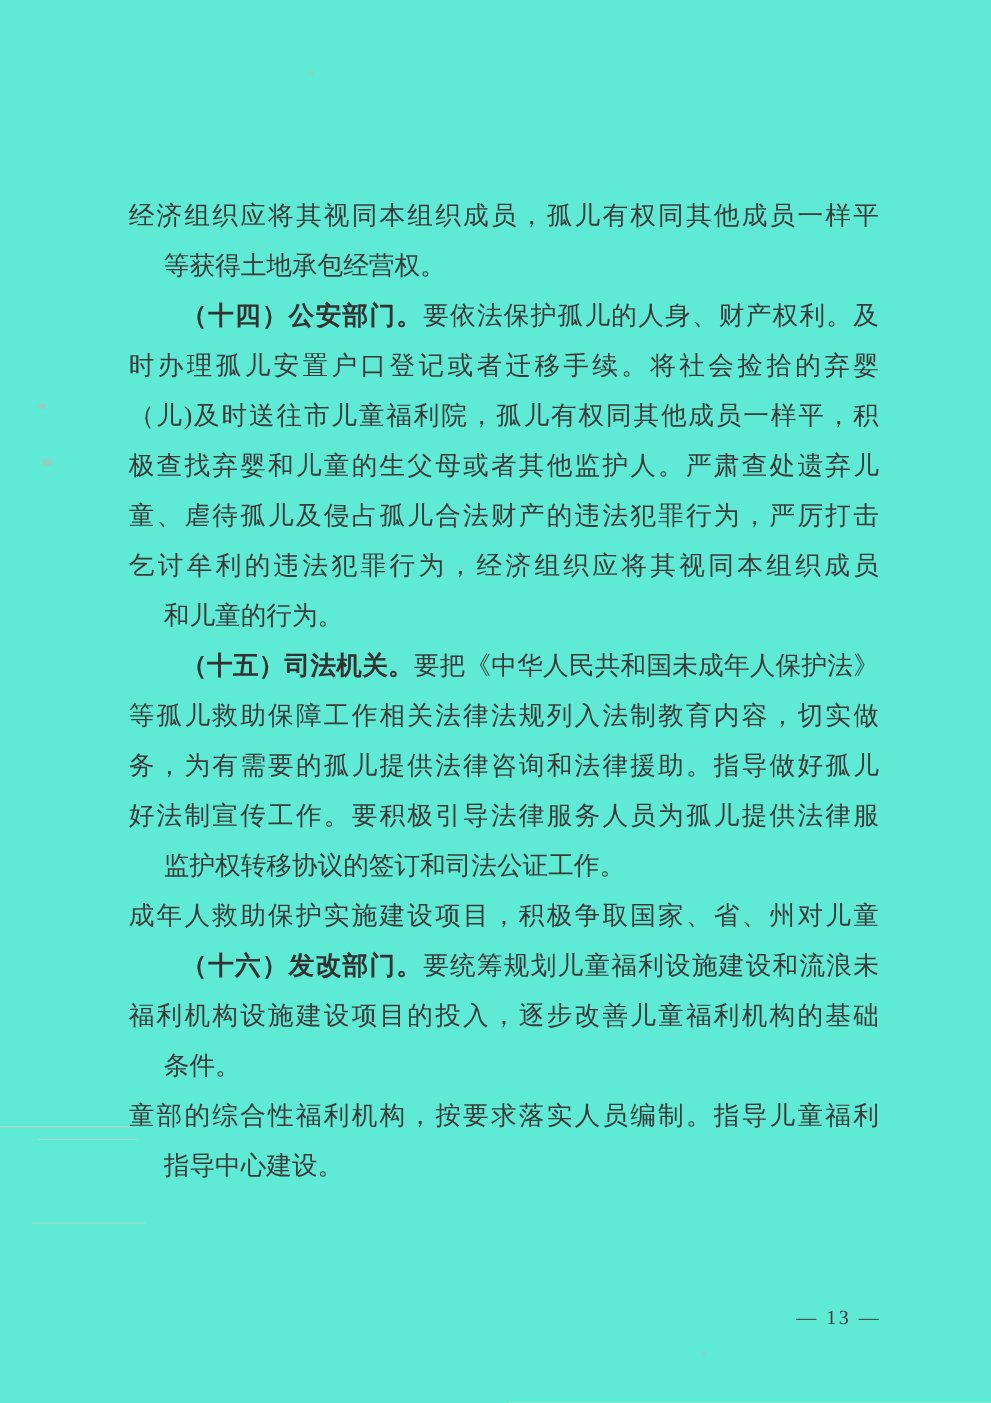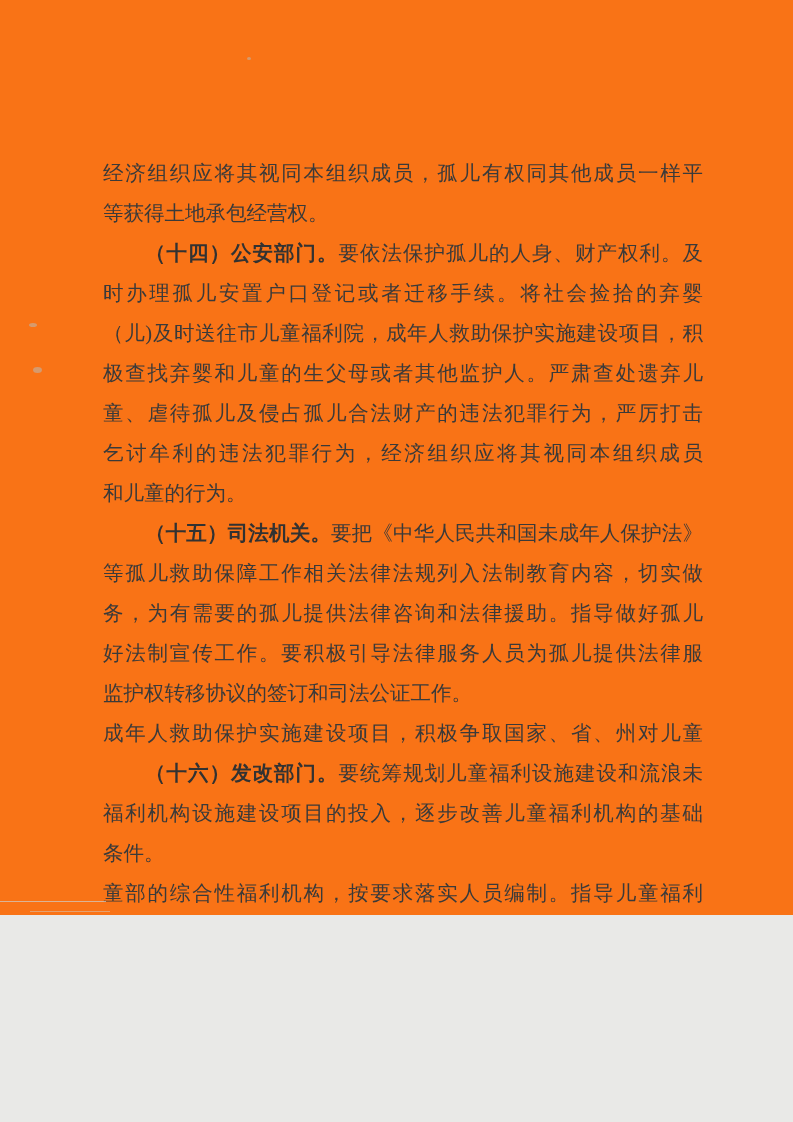--- a/index.html
+++ b/index.html
@@ -3,22 +3,22 @@
 <meta charset="utf-8">
 <style>
   html,body{margin:0;padding:0;}
   body{
     width:793px;height:1122px;
     background:#e9e9e7;
     font-family:"Liberation Serif","DejaVu Serif",serif;
   }
   .sheet{
     position:relative;
-    width:793px;height:915px;
-    background:#f97316;
+    width:793px;height:1122px;
+    background:#5eead4;
     overflow:hidden;
   }
   #text-block{
     position:absolute;
     left:103px;
     top:153px;
     width:600px;
   }
   .line{
     box-sizing:border-box;
@@ -28,20 +28,21 @@
     font-size:20.5px;
     color:#3a3a3a;
     text-align:justify;
     text-align-last:justify;
     text-justify:inter-character;
     letter-spacing:0;
   }
   .line.flush{
     text-align:left;
     text-align-last:left;
+    margin-left:28px;
   }
   .line.indent{
     padding-left:42px;
   }
   .prefix{
     font-family:Liberation Serif, serif;
     font-weight:700;
     color:#323232;
   }
   .page-number{
@@ -68,21 +69,21 @@
 </head>
 <body>
 
 <div class="sheet">
 
   <div id="text-block">
       <div class="line"><span class="runtext">经济组织应将其视同本组织成员，孤儿有权同其他成员一样平</span></div>
       <div class="line flush"><span class="runtext">等获得土地承包经营权。</span></div>
       <div class="line indent"><b class="prefix">（十四）公安部门。</b><span class="runtext">要依法保护孤儿的人身、财产权利。及</span></div>
       <div class="line"><span class="runtext">时办理孤儿安置户口登记或者迁移手续。将社会捡拾的弃婴</span></div>
-      <div class="line"><span class="runtext">（儿)及时送往市儿童福利院，成年人救助保护实施建设项目，积</span></div>
+      <div class="line"><span class="runtext">（儿)及时送往市儿童福利院，孤儿有权同其他成员一样平，积</span></div>
       <div class="line"><span class="runtext">极查找弃婴和儿童的生父母或者其他监护人。严肃查处遗弃儿</span></div>
       <div class="line"><span class="runtext">童、虐待孤儿及侵占孤儿合法财产的违法犯罪行为，严厉打击</span></div>
       <div class="line"><span class="runtext">乞讨牟利的违法犯罪行为，经济组织应将其视同本组织成员</span></div>
       <div class="line flush"><span class="runtext">和儿童的行为。</span></div>
       <div class="line indent"><b class="prefix">（十五）司法机关。</b><span class="runtext">要把《中华人民共和国未成年人保护法》</span></div>
       <div class="line"><span class="runtext">等孤儿救助保障工作相关法律法规列入法制教育内容，切实做</span></div>
       <div class="line"><span class="runtext">务，为有需要的孤儿提供法律咨询和法律援助。指导做好孤儿</span></div>
       <div class="line"><span class="runtext">好法制宣传工作。要积极引导法律服务人员为孤儿提供法律服</span></div>
       <div class="line flush"><span class="runtext">监护权转移协议的签订和司法公证工作。</span></div>
       <div class="line"><span class="runtext">成年人救助保护实施建设项目，积极争取国家、省、州对儿童</span></div>

